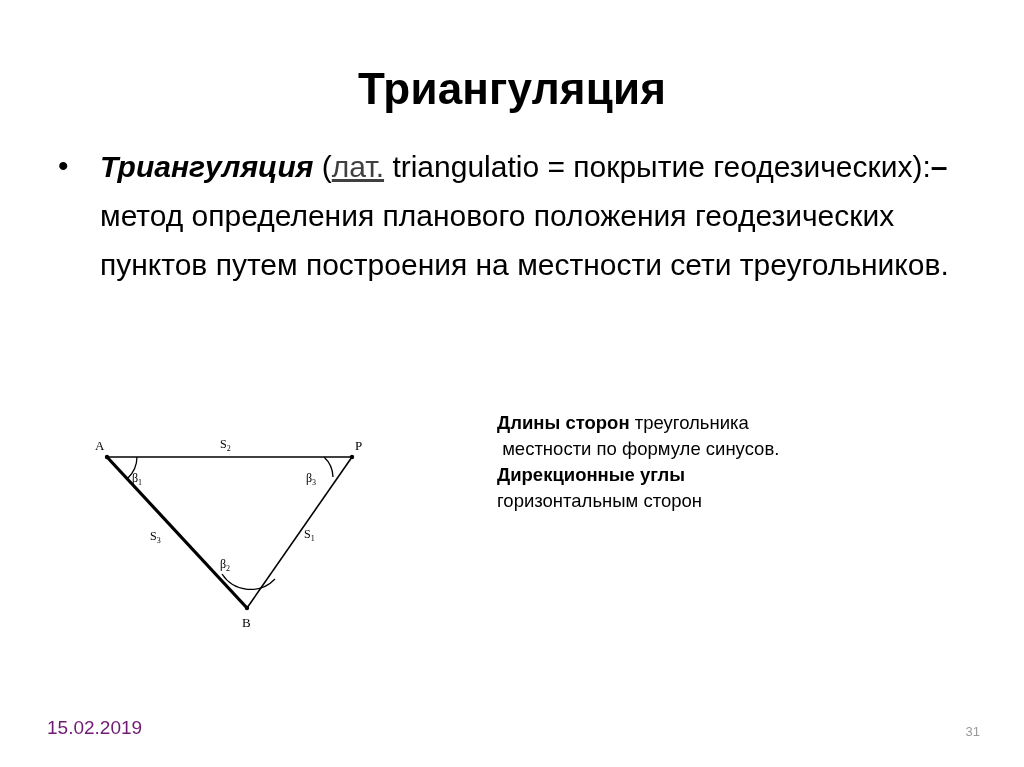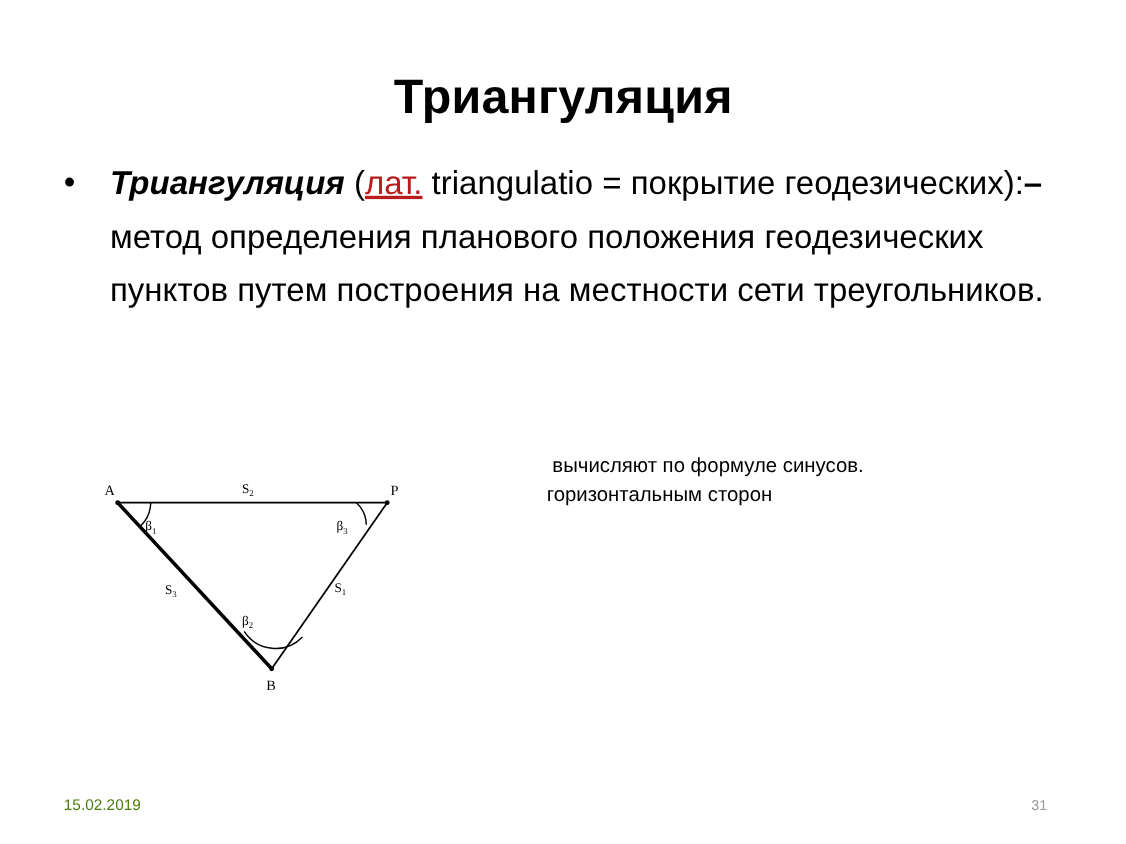--- a/index.html
+++ b/index.html
@@ -63,21 +63,21 @@
     line-height: 49px;
     color: #000000;
   }
 
   .bullet-text b {
     font-weight: bold;
     font-style: italic;
   }
 
   .lat-link {
-    color: #b91c1c;
+    color: #404040;
     text-decoration: underline;
   }
 
   .ital {
   }
 
   .dash-bold {
     font-weight: bold;
   }
 
@@ -107,28 +107,28 @@
   .right-block .ln {
     white-space: pre;
   }
   .right-block b {
     font-weight: bold;
   }
 
   
   .footer-date {
     position: absolute;
-    left: 58px;
+    left: 47px;
     bottom: 28px;
-    font-size: 14px;
-    color: #4d7c0f;
+    font-size: 19px;
+    color: #701a75;
   }
   .footer-page {
     position: absolute;
-    right: 72px;
+    right: 44px;
     bottom: 28px;
     font-size: 13px;
     color: #9a9a9a;
   }
 </style>
 </head>
 <body>
 
 <div class="slide">
 
@@ -164,20 +164,22 @@
       <text x="242" y="116" font-family="'Liberation Serif', serif" font-size="12">S<tspan font-size="8" dy="3">1</tspan></text>
       <text x="88" y="118" font-family="'Liberation Serif', serif" font-size="12">S<tspan font-size="8" dy="3">3</tspan></text>
 
       <text x="70" y="60" font-family="'Liberation Serif', serif" font-size="12">β<tspan font-size="8" dy="3">1</tspan></text>
       <text x="244" y="60" font-family="'Liberation Serif', serif" font-size="12">β<tspan font-size="8" dy="3">3</tspan></text>
       <text x="158" y="146" font-family="'Liberation Serif', serif" font-size="12">β<tspan font-size="8" dy="3">2</tspan></text>
     </svg>
   </div>
 
   <div class="right-block">
-    <div class="ln"> вычисляют по формуле синусов.</div>
+    <div class="ln"><b>Длины сторон</b><span> треугольника</span></div>
+    <div class="ln"> местности по формуле синусов.</div>
+    <div class="ln"><b>Дирекционные углы</b></div>
     <div class="ln">горизонтальным сторон</div>
   </div>
 
   <div class="footer-date">15.02.2019</div>
   <div class="footer-page">31</div>
 
 </div>
 
 </body></html>

